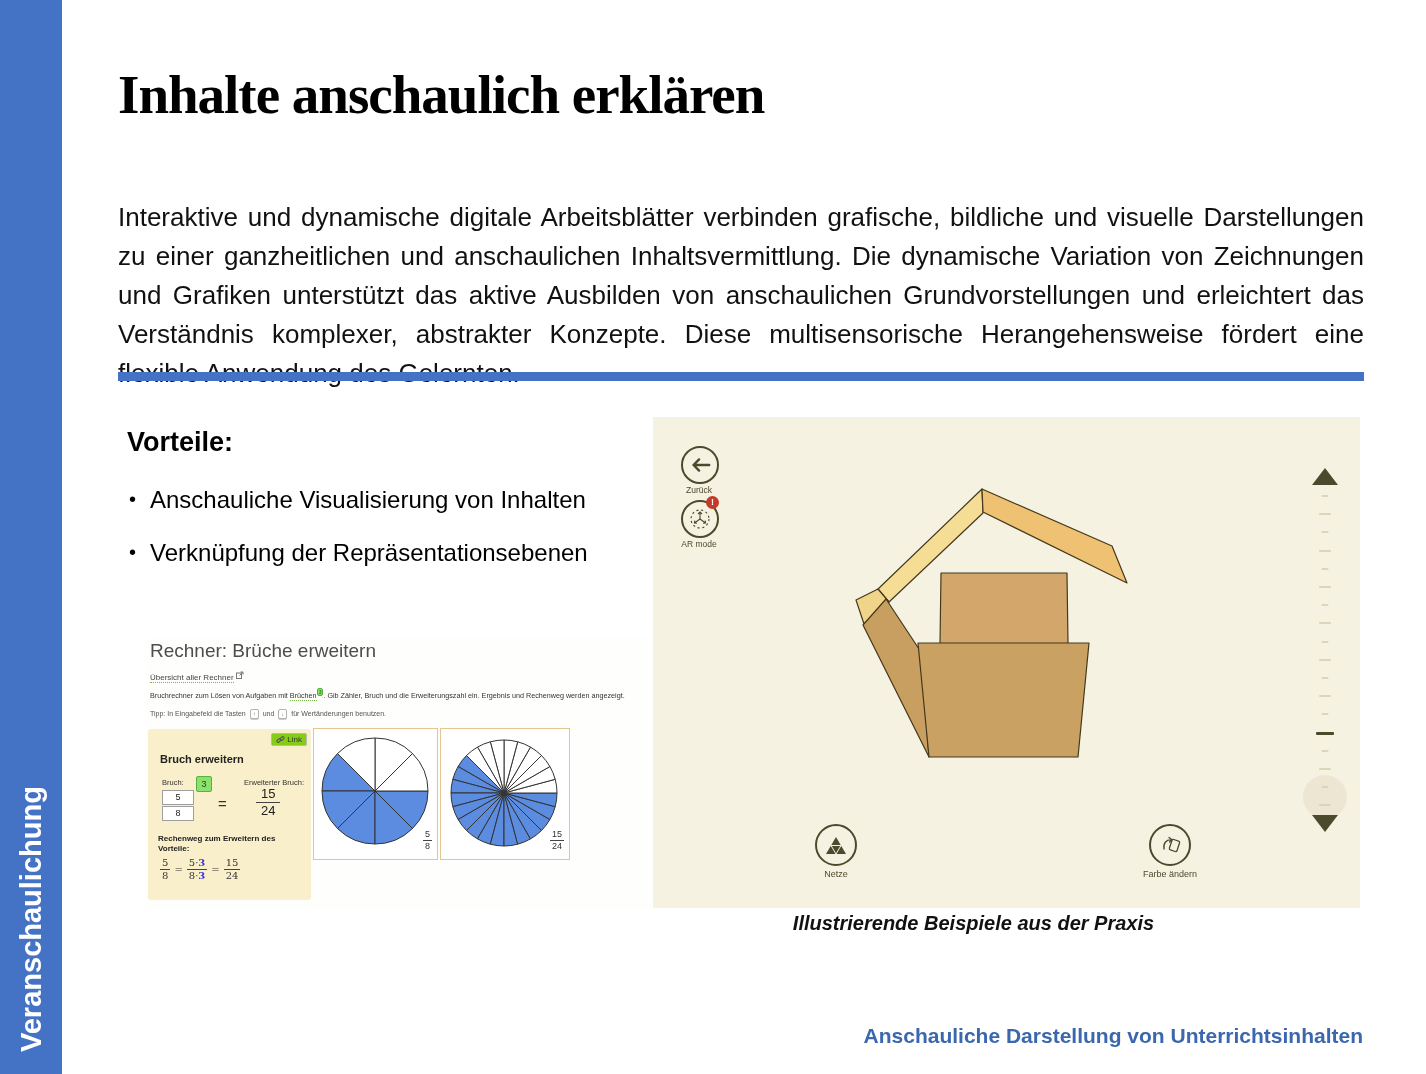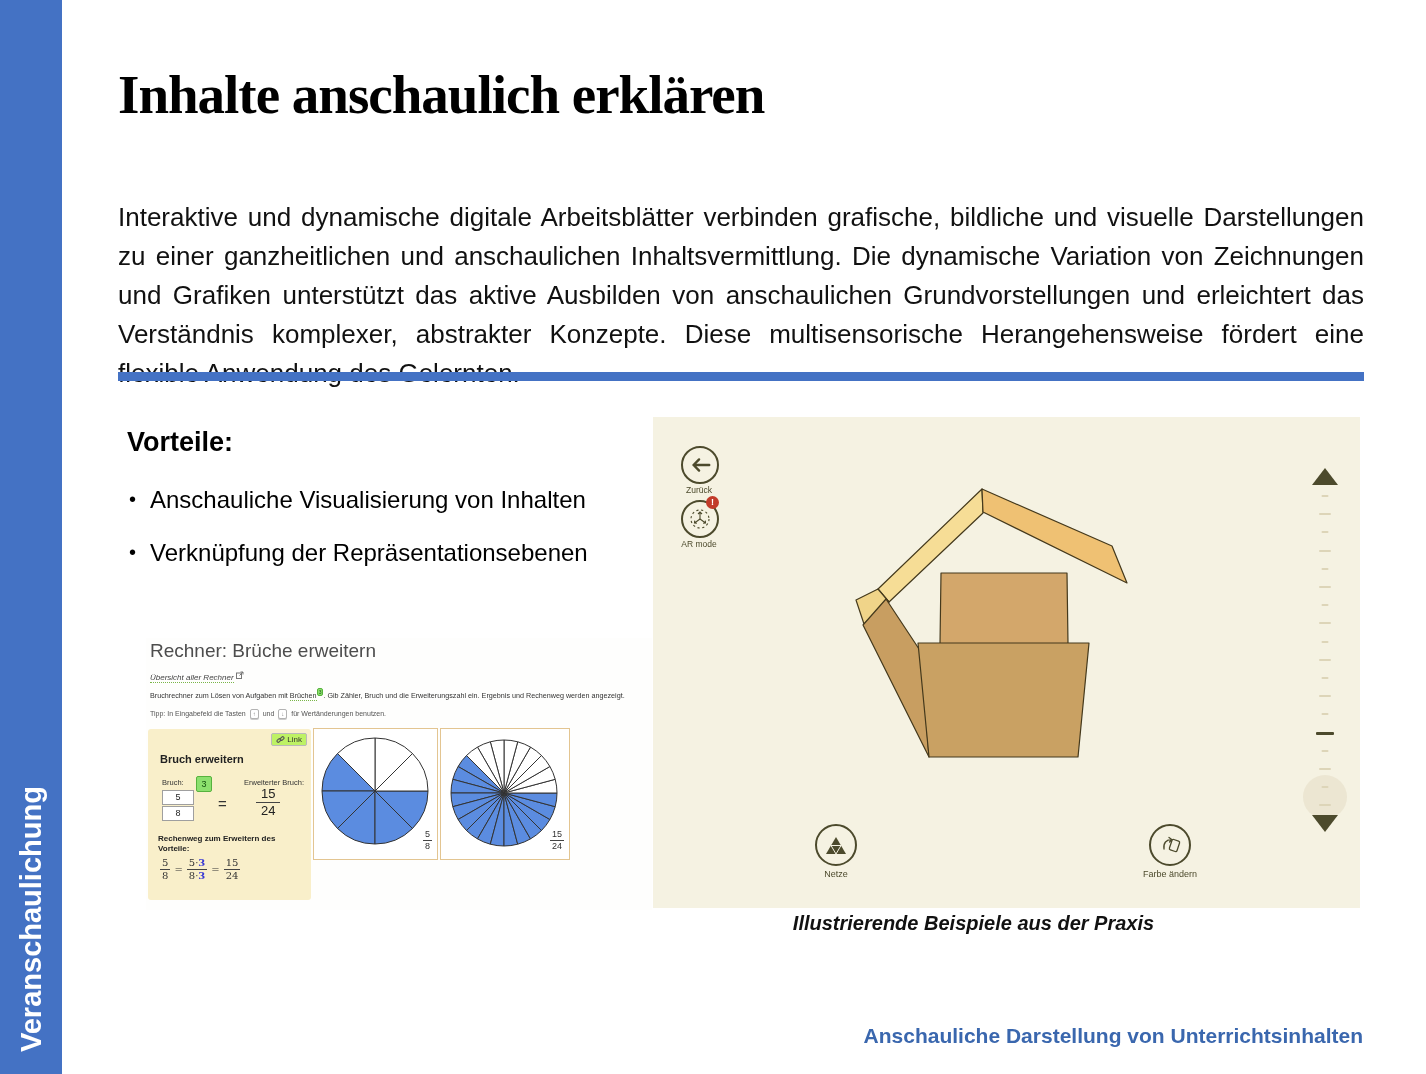--- a/index.html
+++ b/index.html
@@ -21,32 +21,32 @@
 
   
   .vorteile-heading{left:127px;top:427px;font-size:27px;font-weight:bold;}
   .bullet-item{left:129px;font-size:24px;display:flex;align-items:baseline;}
   .bullet-item .dot{font-size:20px;margin-right:14px;position:relative;top:-2px;}
 
   
   .calc{left:146px;top:638px;width:506px;height:272px;background:#fefefd;font-family:"Liberation Sans",sans-serif;}
   .calc-title{left:4px;top:2px;font-size:19px;color:#4d4d4d;}
   .calc-overview{left:4px;top:28px;font-size:8px;color:#444;border-bottom:1px dotted #7ab648;
-    display:inline-block;cursor:pointer;font-style:italic;}
+    display:inline-block;cursor:pointer;}
   .ext-ic{display:inline-block;margin-left:2px;vertical-align:1px;}
   .calc-desc{left:4px;top:50px;font-size:7.2px;color:#333;white-space:nowrap;}
   .calc-desc .dlink{border-bottom:1px dotted #7ab648;}
   .badge-sup{display:inline-block;background:#8ce06e;border:1px solid #57b23e;color:#1a5c12;
     font-size:5px;line-height:6px;padding:0 1px;border-radius:2px;vertical-align:4px;}
   .calc-tip{left:4px;top:71px;font-size:7px;color:#555;white-space:nowrap;}
   .keycap{display:inline-block;border:1px solid #b3b3b3;border-radius:2px;background:#fff;
     box-shadow:0 1px 0 #ccc;font-size:6px;line-height:8px;padding:0 2px;color:#888;margin:0 2px;}
 
   .calc-panel{left:2px;top:91px;width:163px;height:171px;background:#f9efca;border-radius:3px;}
-  .link-btn{position:absolute;right:4px;top:4px;font-size:8px;color:#333;background:#bef264;
+  .link-btn{position:absolute;right:4px;top:4px;font-size:8px;color:#333;background:#84cc16;
     border:1px solid #b9b9b9;border-radius:2px;padding:1px 4px;display:flex;align-items:center;gap:2px;}
   .panel-heading{position:absolute;left:12px;top:24px;font-size:11px;font-weight:bold;color:#222;}
   .lbl{position:absolute;font-size:7.5px;color:#333;}
   .frac-input{position:absolute;left:14px;width:30px;height:13px;background:#fff;border:1px solid #9f9f9f;
     font-size:9px;text-align:center;line-height:13px;color:#222;}
   .mult-badge{position:absolute;left:48px;top:47px;width:14px;height:14px;background:#8ce06e;
     border:1px solid #57b23e;border-radius:2px;font-size:9px;color:#175410;text-align:center;line-height:14px;}
   .eq-big{position:absolute;left:70px;top:66px;font-size:15px;color:#333;}
   .res-frac{position:absolute;left:108px;top:57px;text-align:center;font-size:13px;color:#222;}
   .res-frac .n{display:block;border-bottom:1px solid #444;padding:0 5px;line-height:1.2;}

